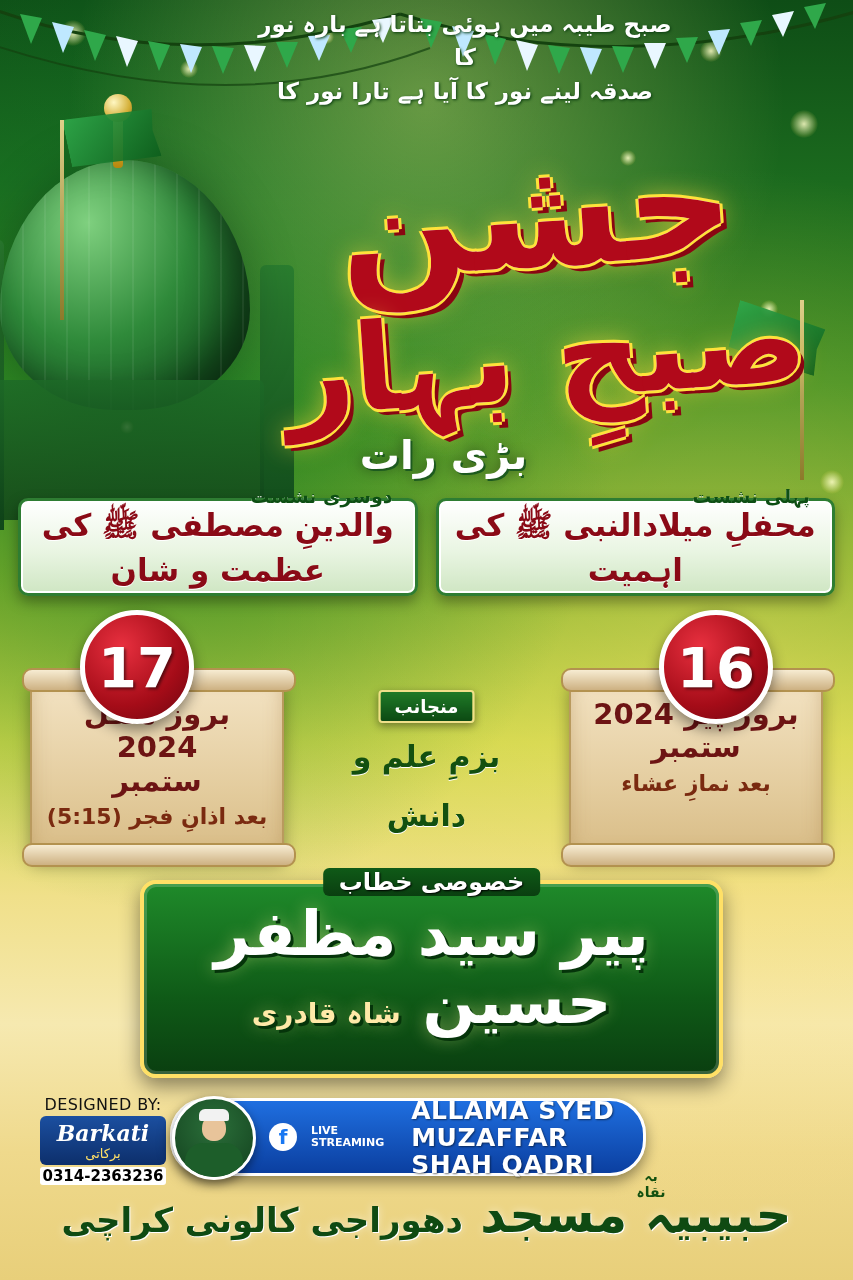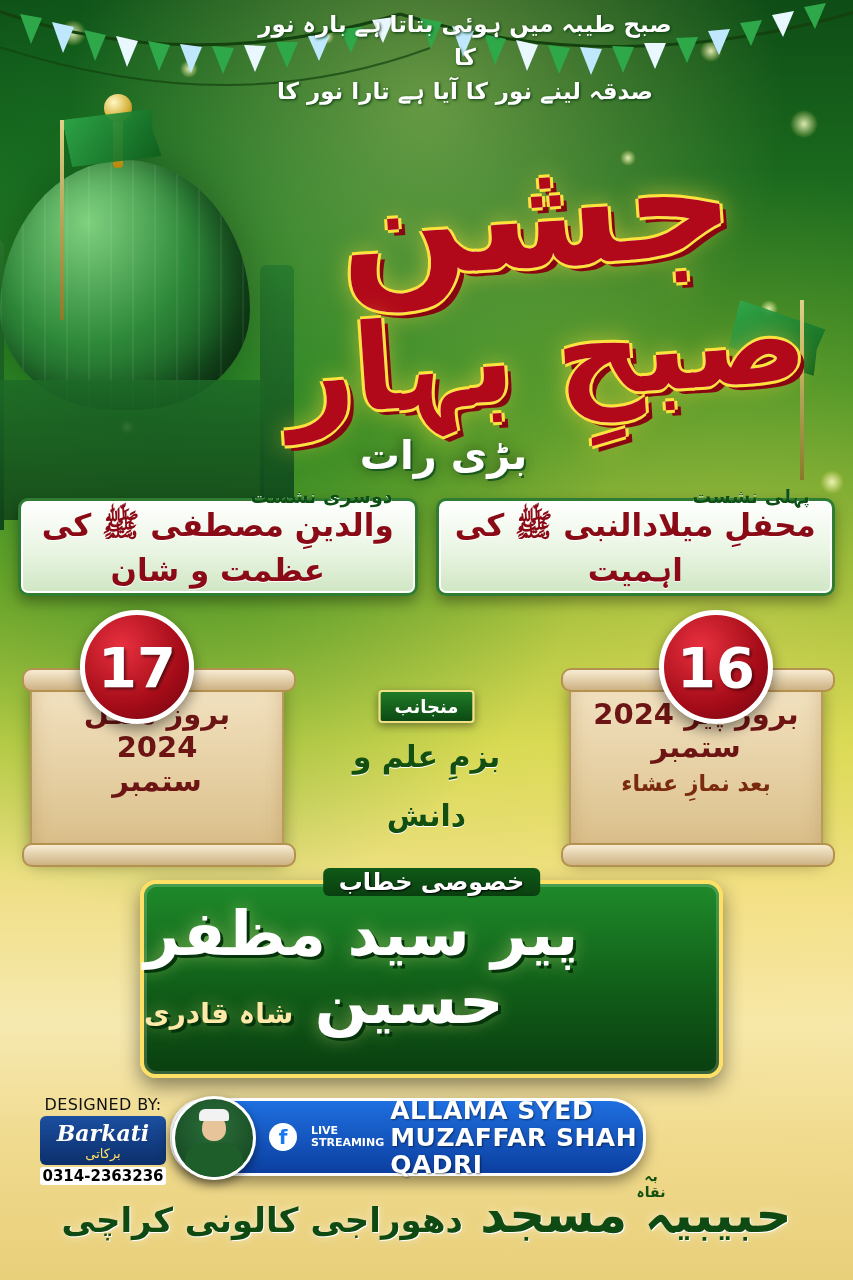--- a/index.html
+++ b/index.html
@@ -109,21 +109,21 @@
     box-shadow:0 3px 8px rgba(0,0,0,.4);
   }
   .mid-plaque .l1{margin-top:16px;font-size:30px;font-weight:bold;color:#13500f;text-shadow:0 1px 0 #fff;}
   .mid-plaque .l2{margin-top:24px;font-size:30px;font-weight:bold;color:#13500f;text-shadow:0 1px 0 #fff;}
   
   .speaker{
     position:absolute;left:140px;top:880px;width:575px;height:190px;
     background:linear-gradient(180deg,#1f8a2a,#0f5a17 60%,#0a3f10);
     border:4px solid #ffe066;border-radius:16px;
     box-shadow:0 8px 20px rgba(0,0,0,.45), inset 0 0 0 3px rgba(255,255,255,.18);
-    direction:rtl;text-align:left;color:#fff;
+    direction:rtl;text-align:center;color:#fff;
   }
   .speaker .khitab{
     position:absolute;top:-16px;left:50%;transform:translateX(-50%);
     font-size:24px;font-weight:bold;color:#fff;text-shadow:1px 1px 2px #000;
     background:linear-gradient(180deg,#0f5a17,#0a3f10);padding:0 16px;border-radius:6px;
   }
   .speaker .title-sm{margin-top:26px;font-size:26px;font-weight:bold;color:#fff7c0;}
   .speaker .name{margin-top:16px;font-size:62px;font-weight:bold;color:#fff;line-height:1.1;
     text-shadow:3px 3px 0 #05340a, 0 0 18px rgba(255,255,150,.45);}
   .speaker .suffix{font-size:28px;color:#ffe9a8;}
@@ -140,21 +140,21 @@
   .livebar{
     position:absolute;left:170px;top:1098px;width:470px;height:72px;
     background:linear-gradient(180deg,#1f6fe0,#0b3fa0);border:3px solid #fff;border-radius:36px;
     box-shadow:0 6px 14px rgba(0,0,0,.4);display:flex;align-items:center;
   }
   .livebar .fb{
     width:28px;height:28px;border-radius:50%;background:#fff;color:#1877f2;
     font-weight:bold;font-size:20px;display:flex;align-items:center;justify-content:center;margin-left:10px;margin-right:14px;
   }
   .livebar .live{font-size:11px;font-weight:bold;color:#fff;margin-right:6px;line-height:1.05;}
-  .livebar .names{flex:1;color:#fff;font-weight:bold;font-size:25px;line-height:1.08;letter-spacing:.5px;text-shadow:1px 1px 2px rgba(0,0,0,.5);}
+  .livebar .names{flex:1;color:#fff;font-weight:bold;font-size:25px;line-height:1.08;letter-spacing:.5px;text-shadow:1px 1px 2px rgba(0,0,0,.5);margin-left:21px;}
   .avatar{
     position:absolute;left:172px;top:1096px;width:78px;height:78px;border-radius:50%;
     background:radial-gradient(circle at 50% 35%,#2b6f3a,#12401d);
     border:3px solid #fff;box-shadow:0 4px 10px rgba(0,0,0,.45);overflow:hidden;
   }
   .avatar .head{position:absolute;left:50%;top:16px;transform:translateX(-50%);width:24px;height:26px;border-radius:50% 50% 45% 45%;background:#e8c49a;}
   .avatar .cap{position:absolute;left:50%;top:10px;transform:translateX(-50%);width:30px;height:12px;border-radius:6px 6px 2px 2px;background:#f2f2f2;}
   .avatar .body{position:absolute;left:50%;bottom:0;transform:translateX(-50%);width:58px;height:34px;border-radius:18px 18px 0 0;background:#1d5e2a;}
   
   .footer{
@@ -277,20 +277,21 @@
       </div>
     </div>
     <div class="badge badge-r">16</div>
 
     <div class="scroll scroll-l">
       <div class="curl-t"></div>
       <div class="curl-b"></div>
       <div class="d-text">
         <div class="dayline">بروز منگل 2024</div>
         <div class="dayline">ستمبر</div>
+        <div class="timeline">بعد اذانِ فجر (5:15)</div>
       </div>
     </div>
     <div class="badge badge-l">17</div>
 
     <div class="mid-plaque">
       <div class="ribbon">منجانب</div>
       <div class="l1">بزمِ علم و</div>
       <div class="l2">دانش</div>
     </div>
   </div>

